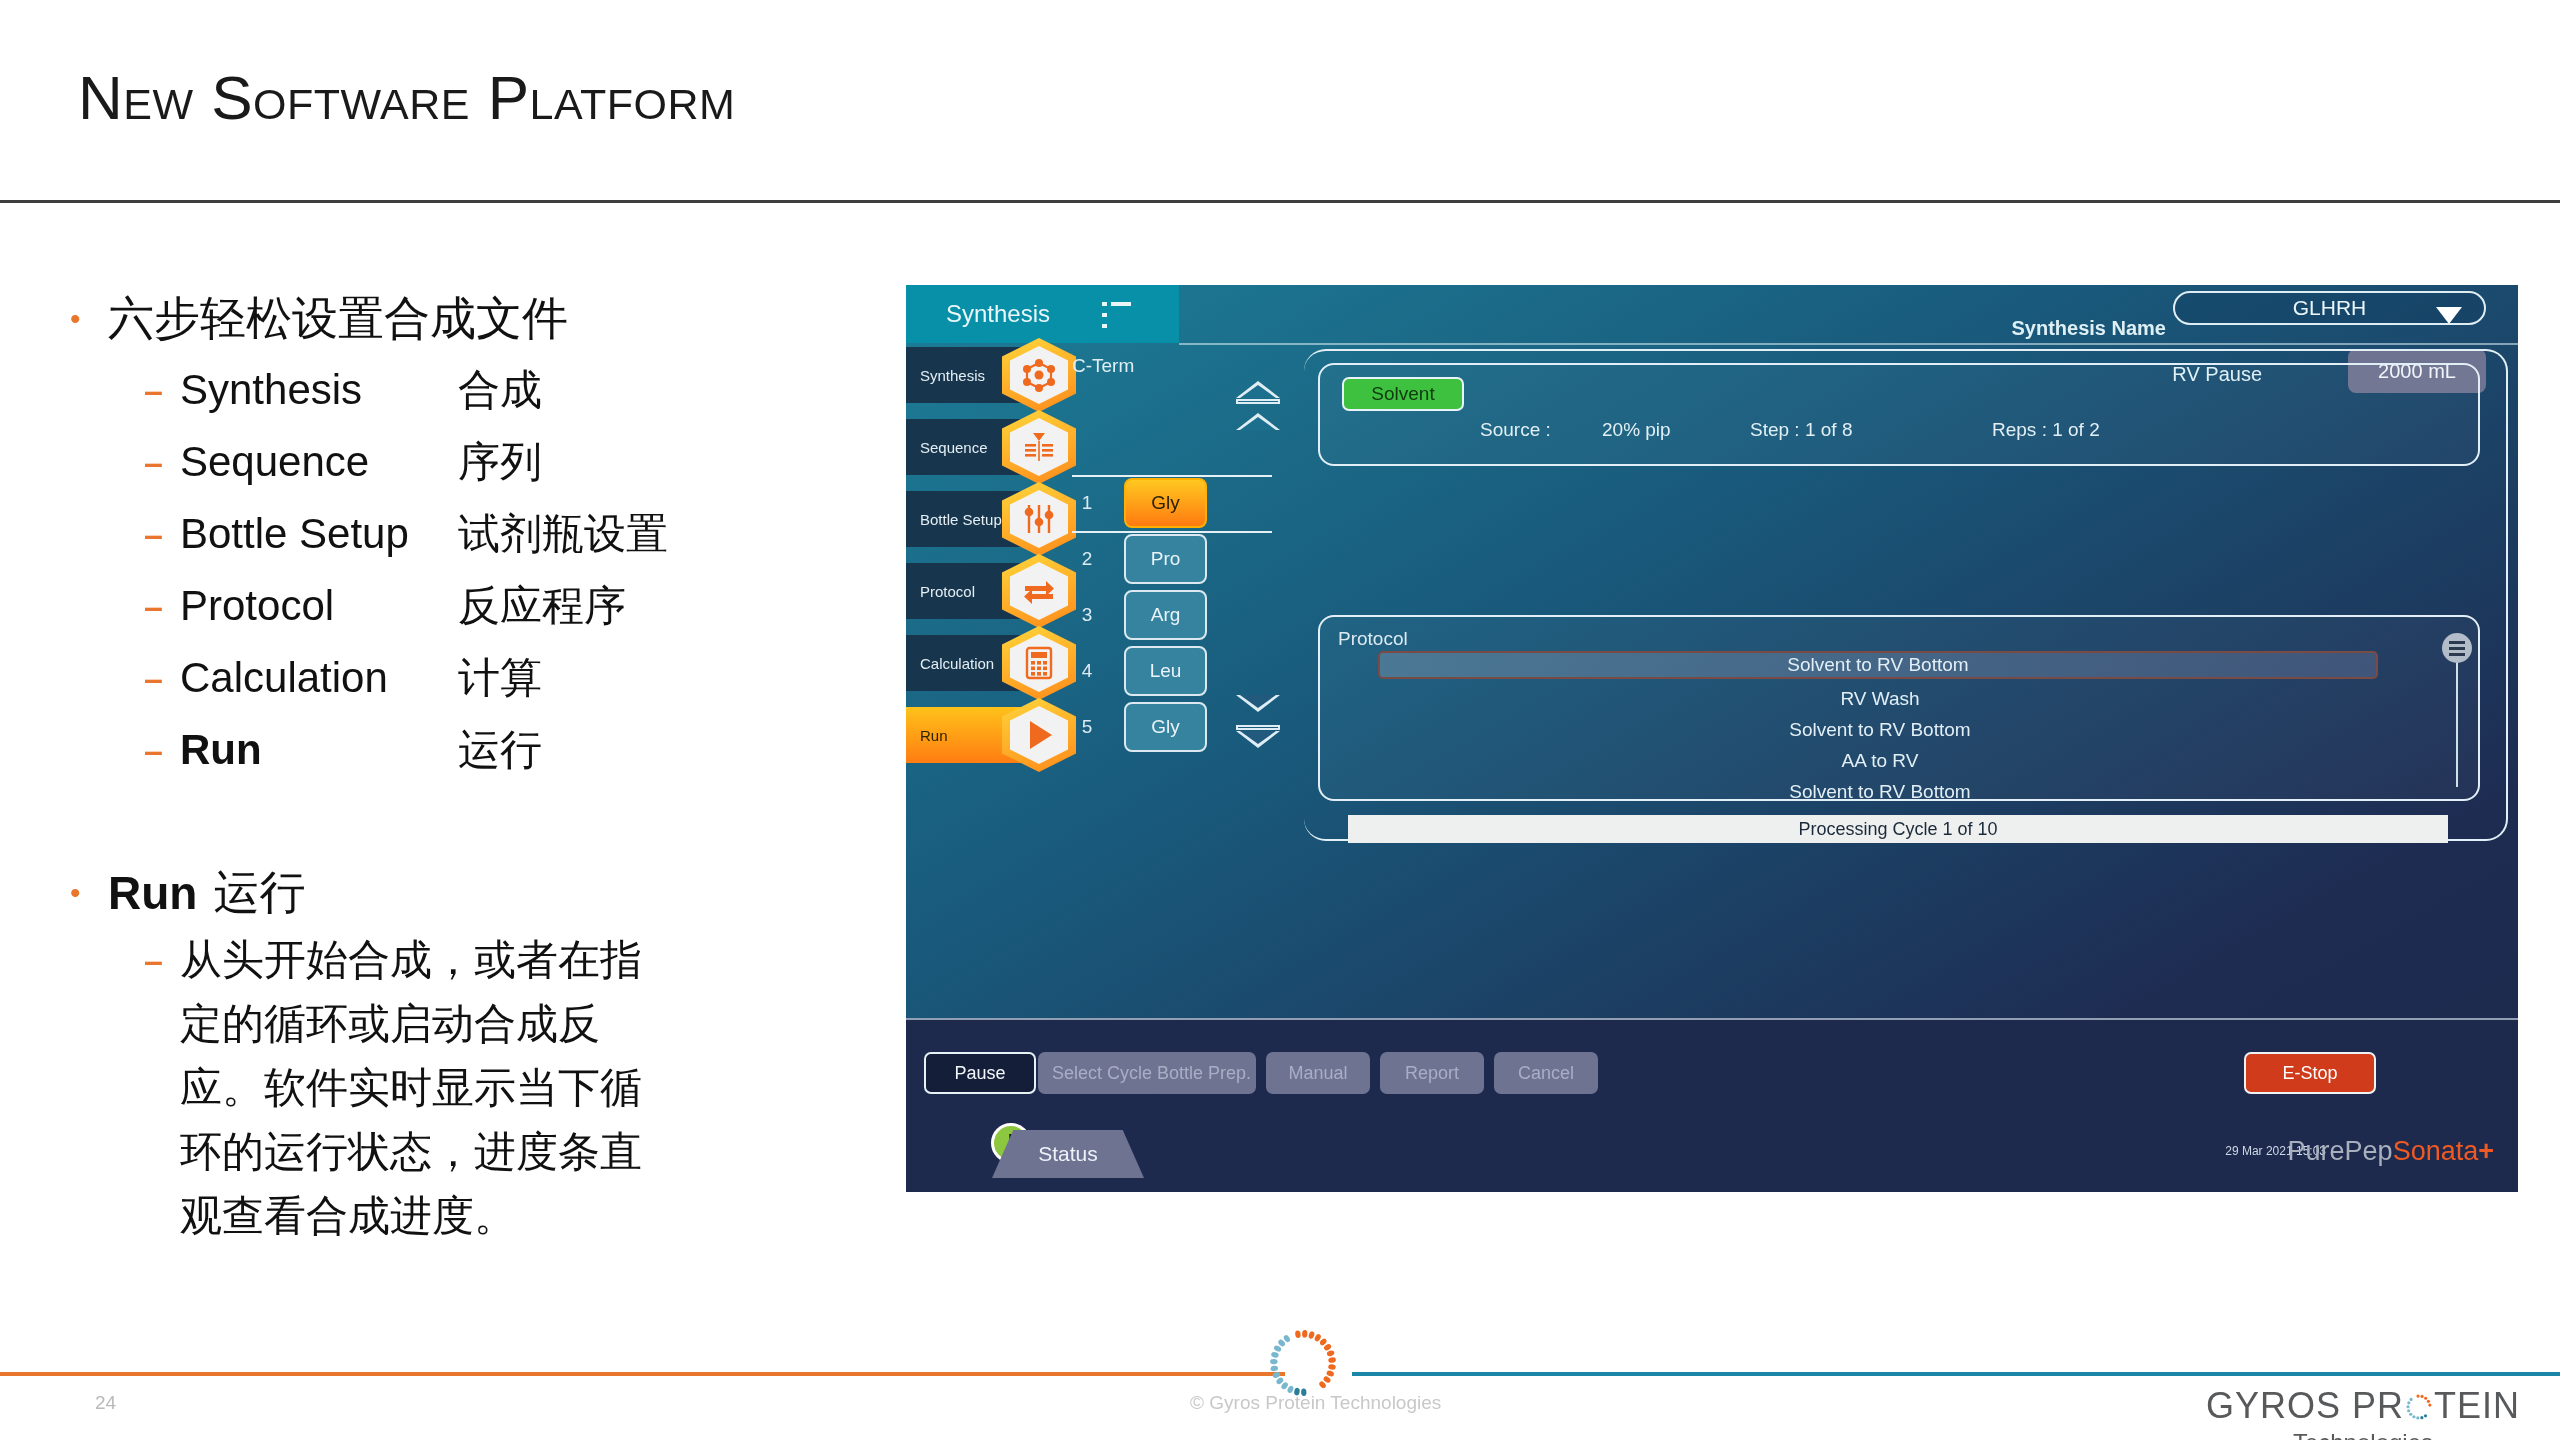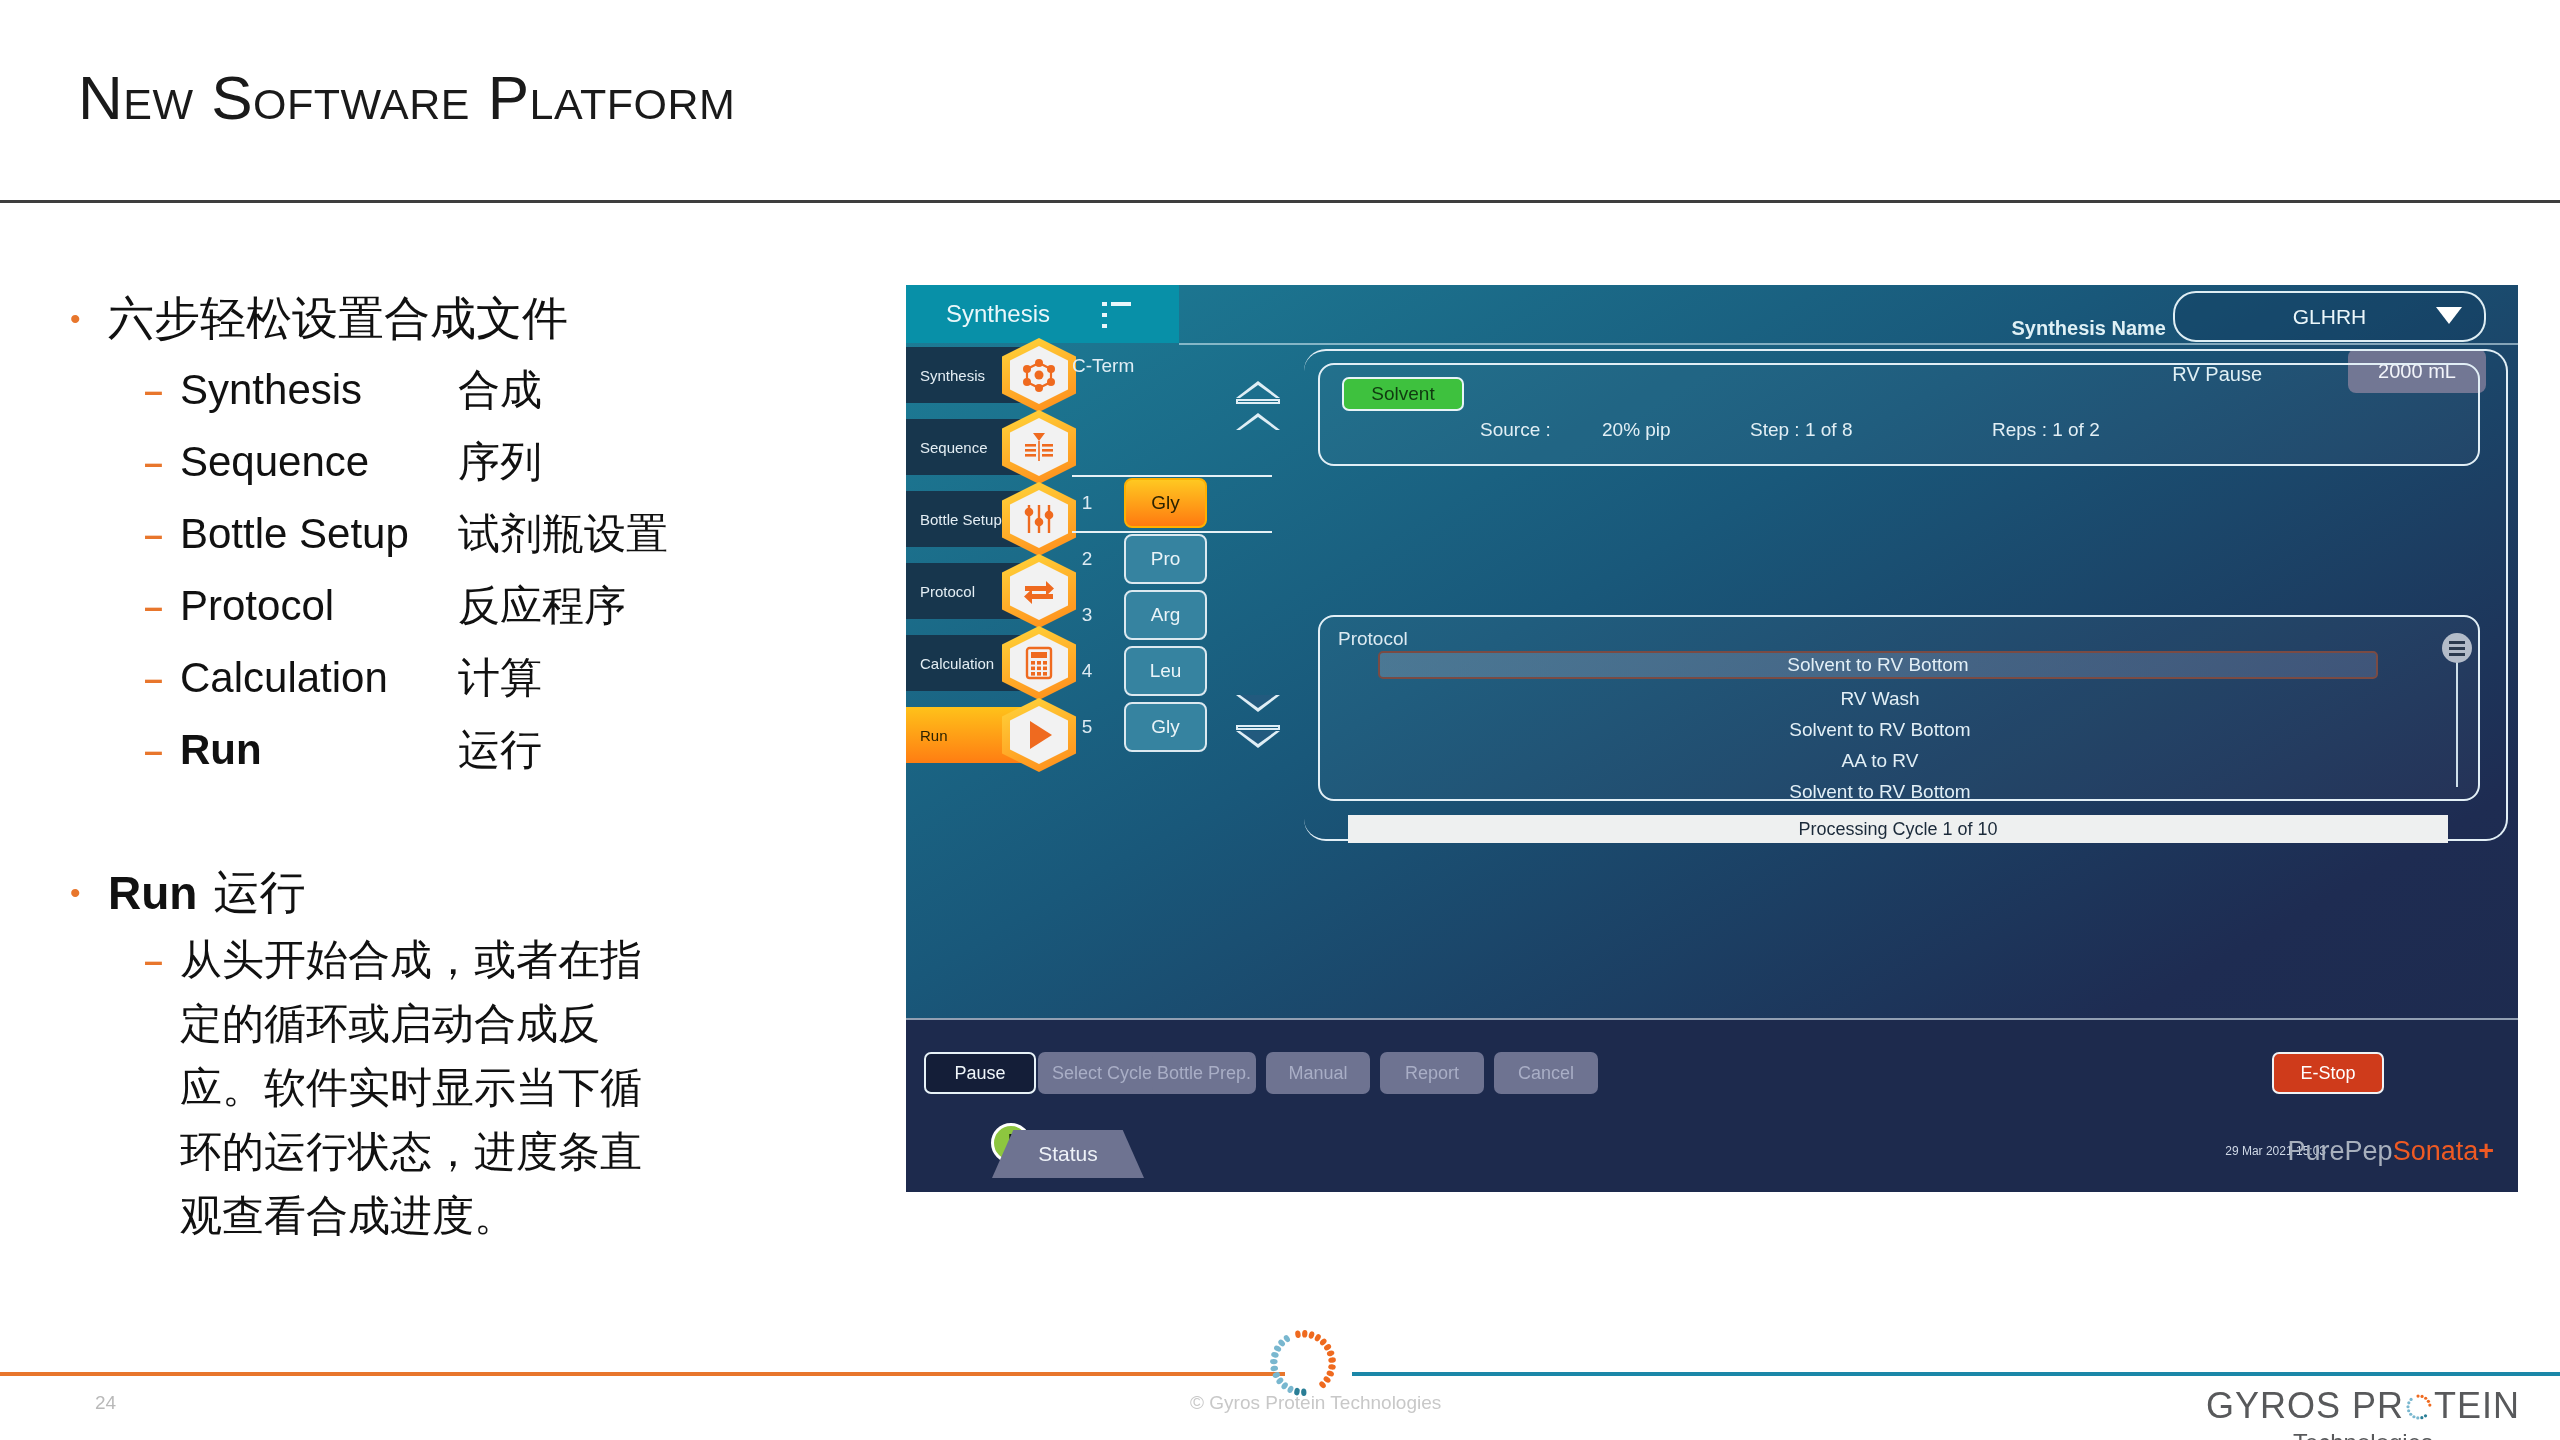--- a/index.html
+++ b/index.html
@@ -76,21 +76,21 @@
   .ui-hamb i:nth-child(1){ top:0; } .ui-hamb i:nth-child(2){ top:11px; } .ui-hamb i:nth-child(3){ top:22px; }
   .ui-hamb b {
     display:block; position:absolute; left:1px; width:5px; height:4px; background:#e8f6fa;
   }
   .ui-hamb b:nth-of-type(1){ top:0; } .ui-hamb b:nth-of-type(2){ top:11px; } .ui-hamb b:nth-of-type(3){ top:22px; }
 
   .syn-name-lbl {
     position:absolute; right:352px; top:32px; color:#dff0f5; font-size:20px;font-weight:bold;
   }
   .syn-dd {
-    position:absolute; right:32px; top:6px; width:313px; height:51px;
+    position:absolute; right:32px; top:6px; width:313px; height:34px;
     border:2px solid #dfeef4; border-radius:23px;
     display:flex; align-items:center; justify-content:center;
     background: rgba(18,56,92,0.35);
   }
   .syn-dd-val { color:#eaf6fa; font-size:21px; }
   .syn-caret {
     position:absolute; right:22px; top:14px;
     width:0; height:0; border-left:13px solid transparent; border-right:13px solid transparent;
     border-top:17px solid #ffffff;
   }
@@ -545,21 +545,21 @@
 
     <div class="bottombar">
       <div class="bb-rule"></div>
       <div id="btn-host">
           <div class="btn primary" style="left: 18px; width: 112px;">Pause</div>
           <div class="btn disabled" style="left: 132px; width: 128px;">Select Cycle</div>
           <div class="btn disabled" style="left: 246px; width: 104px;">Bottle Prep.</div>
           <div class="btn disabled" style="left: 360px; width: 104px;">Manual</div>
           <div class="btn disabled" style="left: 474px; width: 104px;">Report</div>
           <div class="btn disabled" style="left: 588px; width: 104px;">Cancel</div>
-          <div class="btn estop" style="left: 1366px; width: 112px;">E-Stop</div>
+          <div class="btn estop" style="left: 1338px; width: 132px;">E-Stop</div>
         </div>
       <div class="warn-icon">!</div>
       <div class="status-tab">
         <span>Status</span>
       </div>
       <div class="ts">29 Mar 2021 15:03</div>
       <div class="brand">
         <span class="pp">PurePep</span><span class="so">Sonata</span><span class="so" style="font-weight:bold;">+</span>
       </div>
     </div>

